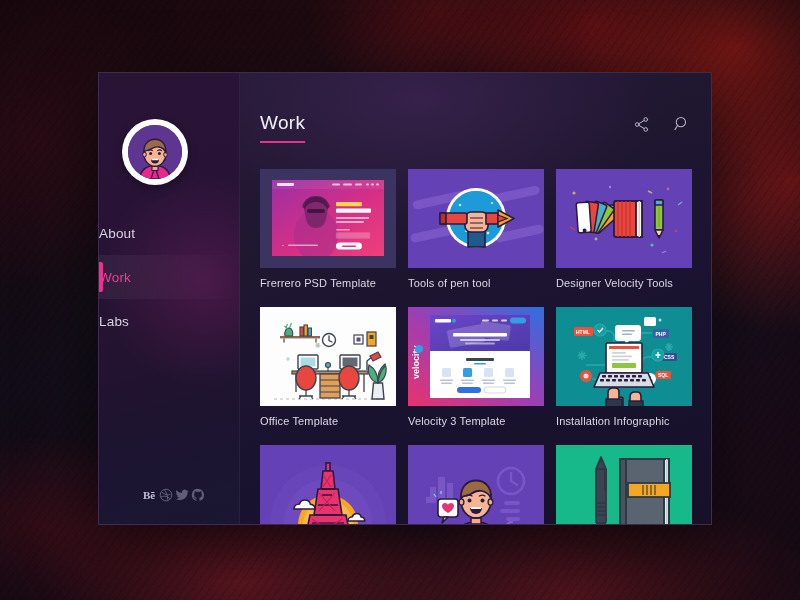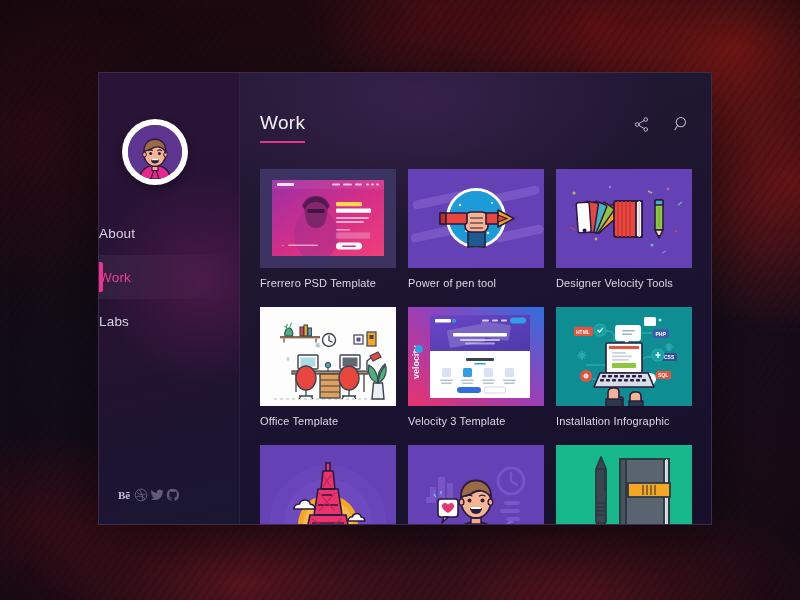--- a/index.html
+++ b/index.html
@@ -80,21 +80,21 @@
   .nav-item.active .label{ color:#ec3f96; }
   .nav-item.active{
     background:linear-gradient(90deg, rgba(255,255,255,.055), rgba(255,255,255,0));
   }
   .nav-item.active .bar{
     position:absolute; left:0; top:7px; width:4px; height:30px;
     background:#f0308f; border-radius:0 2px 2px 0;
   }
 
   #social{
-    position:absolute; left:19px; bottom:22px;
+    position:absolute; left:44px; bottom:22px;
     display:flex; align-items:center; gap:2px;
   }
   .soc{ width:14px; height:14px; opacity:.42; display:block; cursor:pointer; }
   .soc svg{ display:block; }
   .beh{
     font-size:11px; color:#c3bfd4; opacity:1; font-weight:bold;
     font-family:"Liberation Serif", serif; line-height:14px;
   }
 
   
@@ -317,21 +317,21 @@
             <path d="M62 49h13M62 54h13M62 59h13" stroke="#2b1a3d" stroke-width="1.2"></path>
 
             <rect x="32" y="44" width="27" height="11" rx="2" fill="#e8463e" stroke="#2b1a3d" stroke-width="1.6"></rect>
             <rect x="32" y="44" width="6" height="11" fill="#b8322c" stroke="#2b1a3d" stroke-width="1.6"></rect>
 
             <rect x="78" y="44" width="12" height="11" fill="#e8463e" stroke="#2b1a3d" stroke-width="1.6"></rect>
             <path d="M90 41 L106 49.5 L90 58z" fill="#f5a623" stroke="#2b1a3d" stroke-width="1.6" stroke-linejoin="round"></path>
             <path d="M90 46 L99 49.5 L90 53z" fill="#e8463e" stroke="#2b1a3d" stroke-width="1.2"></path>
           </svg>
         </div>
-        <div class="card-title">Power of pen tool</div>
+        <div class="card-title">Tools of pen tool</div>
       </article>
 
       <article class="card">
         <div class="thumb">
           <svg viewBox="0 0 136 99">
             <rect width="136" height="99" fill="#6441b5"></rect>
             <g opacity=".75">
               <circle cx="18" cy="24" r="1.6" fill="#e8d24a"></circle>
               <circle cx="112" cy="20" r="1.4" fill="#e06aa8"></circle>
               <circle cx="40" cy="70" r="1.4" fill="#e8d24a"></circle>

